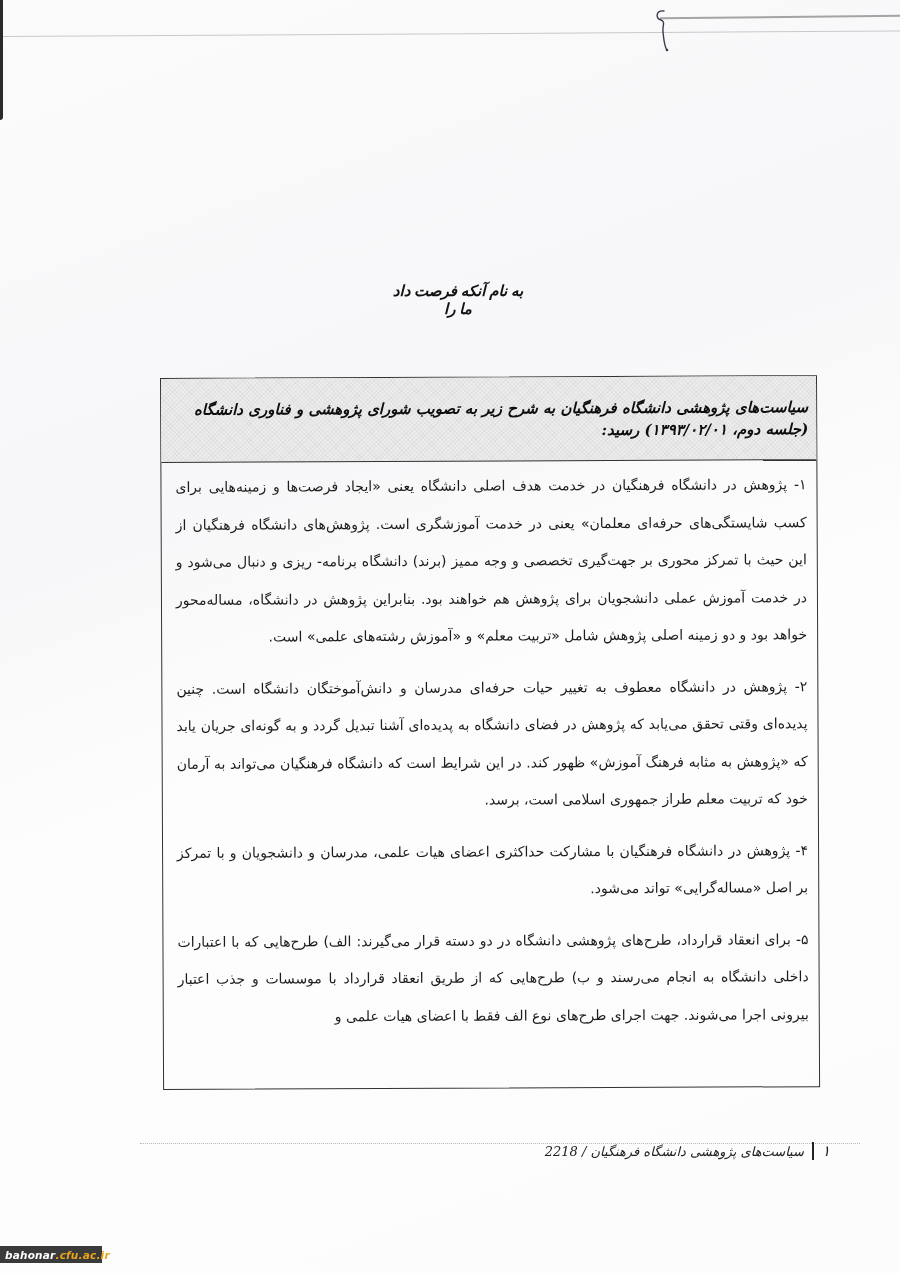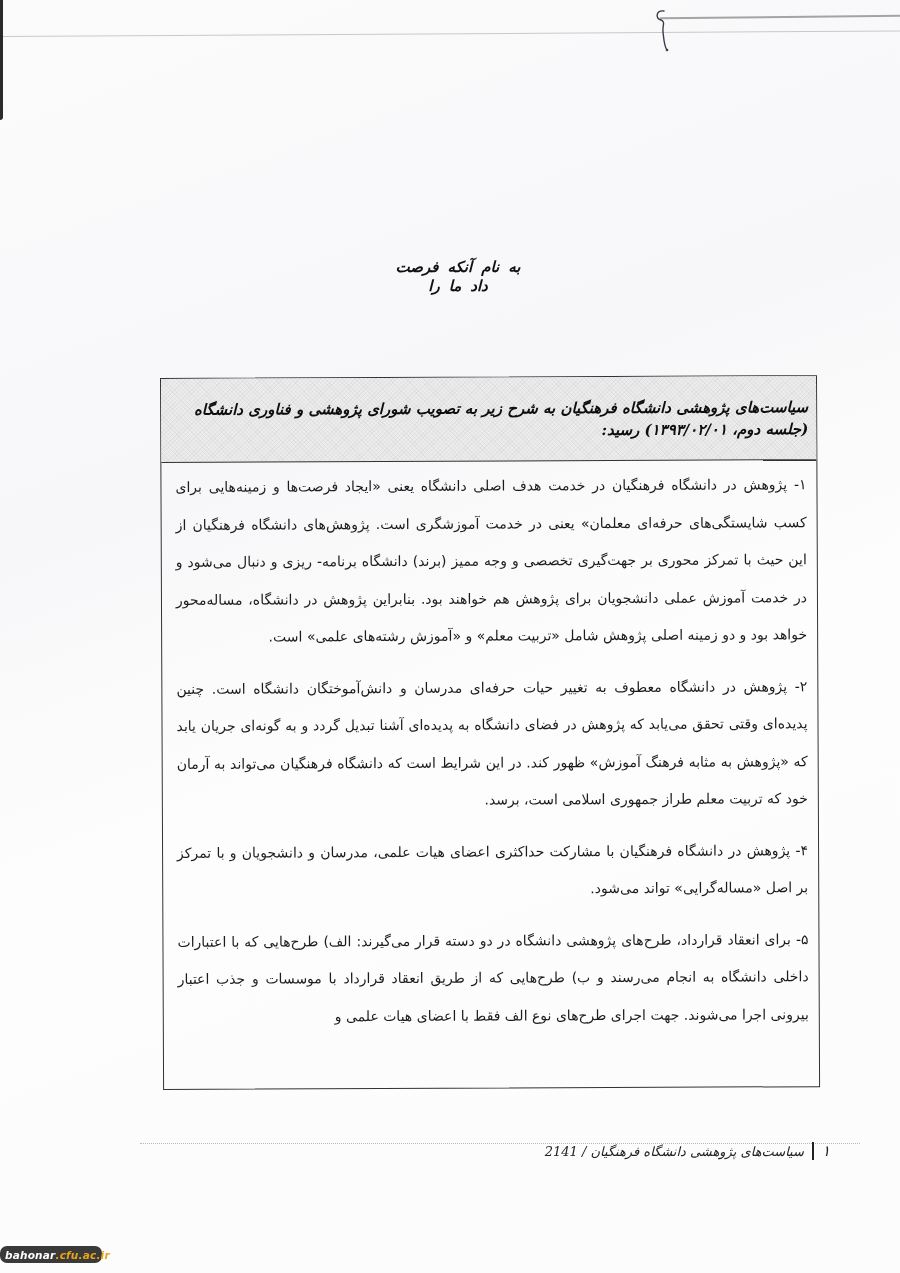--- a/index.html
+++ b/index.html
@@ -44,25 +44,25 @@
       background: #2a2a2a;
       border-bottom-right-radius: 3px;
     }
     .handwritten-mark {
       position: absolute;
       left: 652px; top: 8px;
       width: 22px; height: 46px;
     }
     .basmala {
       position: absolute;
-      left: 388px; top: 258px;
+      left: 388px; top: 282px;
       width: 140px;
       text-align: center;
       direction: rtl;
-      font-family: Liberation Mono, monospace;
+      font-family: Liberation Serif, serif;
       font-style: italic;
       font-weight: bold;
       font-size: 15px;
       color: #111;
     }
     .policy-box {
       position: absolute;
       left: 160px; top: 378px;
       width: 657px; height: 712px;
       border: 1.5px solid #333;
@@ -150,21 +150,20 @@
       background: #3a3a3a;
       display: flex;
       align-items: center;
       padding-left: 5px;
       box-sizing: border-box;
       font-family: "DejaVu Sans", sans-serif;
       font-style: italic;
       font-weight: bold;
       font-size: 10.5px;
       letter-spacing: 0.2px;
-      border-radius: 7px;
     }
     .watermark .wm-host { color: #ffffff; }
     .watermark .wm-domain { color: #e8a317; }
   </style>
 </head>
 <body>
 
 <div class="scan-page">
   <div class="scan-edge-top"></div>
   <div class="scan-edge-top-dark"></div>
@@ -198,20 +197,20 @@
         <span class="num">۵-</span>
         <span>برای انعقاد قرارداد، طرح‌های پژوهشی دانشگاه در دو دسته قرار می‌گیرند: الف) طرح‌هایی که با اعتبارات داخلی دانشگاه به انجام می‌رسند و ب) طرح‌هایی که از طریق انعقاد قرارداد با موسسات و جذب اعتبار بیرونی اجرا می‌شوند. جهت اجرای طرح‌های نوع الف فقط با اعضای هیات علمی و</span>
       </p>
     </div>
   </div>
 
   <div class="footer-rule"></div>
   <div class="footer-line">
     <span class="footer-page-num">۱</span>
     <span class="footer-divider"></span>
-    <span>سیاست‌های پژوهشی دانشگاه فرهنگیان / 2141</span>
+    <span>سیاست‌های پژوهشی دانشگاه فرهنگیان / 2218</span>
   </div>
 
   <a class="watermark">
     <span class="wm-host">bahonar</span>
       <span class="wm-domain">.cfu.ac.ir</span>
   </a>
 </div>
 
 </body></html>

